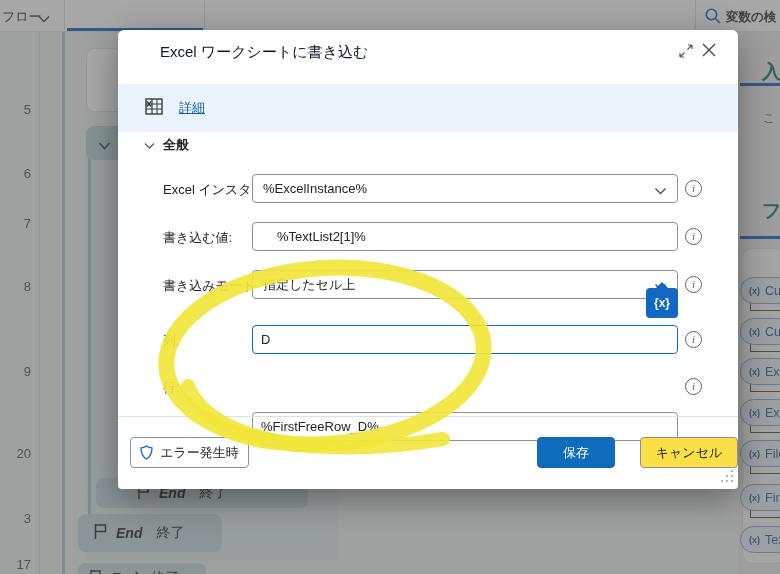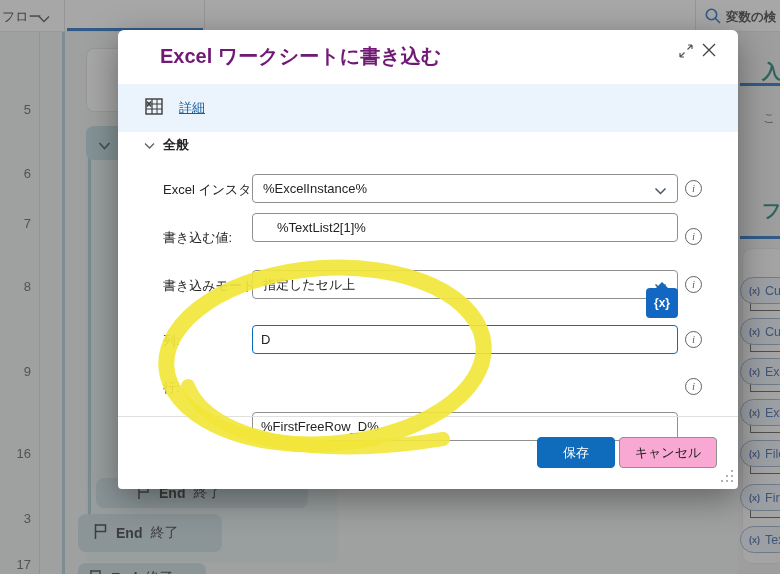--- a/index.html
+++ b/index.html
@@ -28,21 +28,21 @@
   #loop-container { left:86px; top:126px; width:252px; height:436px; background:#e2eced;
     border-radius:8px; z-index:1; }
   #action-card { left:86px; top:48px; width:252px; height:64px; background:#ffffff;
     border:1px solid #e0e0e0; border-radius:8px; z-index:1; }
   #loop-header { left:86px; top:126px; width:252px; height:34px; background:#b9d6da;
     border-radius:8px; z-index:2; }
   #loop-header-chevron { position:absolute; left:12px; top:11px; }
 
   .end-block { background:#c6dbde; border-radius:8px; z-index:2; display:flex;
     align-items:center; color:#2b2b2b; font-size:14px; overflow:hidden; white-space:nowrap; }
-  .end-name { font-weight:700; margin-right:8px; }
+  .end-name { font-weight:700; margin-right:14px;font-style:italic; }
   .flag-icon { flex:0 0 auto; margin:0 8px 0 14px; }
 
   
   #right-panel { left:738px; top:32px; width:42px; height:542px; background:#ededed; z-index:1; overflow:hidden; }
   .rp-header { position:absolute; left:4px; font-size:19px; font-weight:700; color:#0f766e; white-space:nowrap;margin-left:20px; }
   .rp-underline { position:absolute; left:2px; width:44px; height:3px; background:#1266c1; }
   #rp-hint { position:absolute; left:25px; top:78px; font-size:12px; color:#555; white-space:nowrap; }
   #pills-card { position:absolute; left:4px; top:216px; width:44px; height:316px;
     background:#f8f8f8; border:1px solid #e0e0e0; border-radius:10px; }
   .var-pill { position:absolute; left:2px; width:52px; height:27px; background:#e9eef6;
@@ -52,21 +52,21 @@
   .var-pill .vlabel { font-size:12.5px; color:#2c5c9e; }
   .pill-shadow { position:absolute; left:12px; width:34px; height:8px;
     border:1.5px solid #4f4f4f; border-top:none; z-index:1; }
 
   
   #overlay { left:0; top:0; width:780px; height:574px; background:rgba(80,80,80,0.5); z-index:5; }
 
   
   #dialog { left:118px; top:30px; width:620px; height:459px; background:#ffffff;
     border-radius:6px 6px 4px 4px; box-shadow:0 10px 34px rgba(0,0,0,0.38); z-index:10; }
-  #dlg-title { position:absolute; left:42px; top:13px; font-size:20px; font-weight:700; color:#701a75; }
+  #dlg-title { position:absolute; left:42px; top:13px; font-size:15px; font-weight:400; color:#0f172a; }
   #dlg-expand { position:absolute; left:561px; top:14px; width:20px; height:20px; cursor:pointer; }
   #dlg-close { position:absolute; left:584px; top:13px; width:22px; height:22px; cursor:pointer; }
   #dlg-infobar { position:absolute; left:0; top:54px; width:620px; height:48px; background:#ebf3fc;
     display:flex; align-items:center; padding-left:27px; font-size:13px; color:#242424; }
   #dlg-infobar .excel-icon { margin-right:10px; }
   #dlg-details-link { color:#115ea3; text-decoration:underline; margin-left:6px; cursor:pointer; }
   #section-general { position:absolute; left:26px; top:106px; display:flex; align-items:center;
     font-size:13px; font-weight:700; color:#242424; cursor:pointer; }
   #section-general svg { margin-right:8px; }
 
@@ -88,21 +88,21 @@
     border-left:6px solid transparent; border-right:6px solid transparent;
     border-bottom:6px solid #1267c2; }
 
   #dlg-footer-divider { position:absolute; left:0; top:386px; width:620px; height:1px; background:#e0e0e0; }
   .dlg-btn { position:absolute; top:407px; height:31px; border-radius:4px; font-size:13px;
     display:flex; align-items:center; justify-content:center; cursor:pointer;
     font-family:"Liberation Sans","DejaVu Sans",sans-serif; }
   #btn-error { left:12px; width:119px; background:#fff; border:1px solid #8f8f8f; color:#242424; }
   #btn-error svg { margin-right:7px; }
   #btn-save { left:419px; width:78px; background:#0f6cbd; border:1px solid #0f6cbd; color:#fff; }
-  #btn-cancel { left:501px; width:98px; background:#f9a8d4; border:1px solid #8f8f8f; color:#242424; }
+  #btn-cancel { left:522px; width:98px; background:#fde047; border:1px solid #8f8f8f; color:#242424; }
   #resize-grip { position:absolute; left:603px; top:440px; width:13px; height:13px; }
   #resize-grip i { position:absolute; width:2px; height:2px; background:#9a9a9a; border-radius:50%; }
 
   
   #annotation { left:0; top:0; width:780px; height:574px; z-index:20; pointer-events:none; }
 </style>
 </head>
 <body>
 
 <div id="stage">
@@ -126,21 +126,21 @@
       <span id="var-search-text">変数の検</span>
     </div>
   </div>
 
   <div id="gutter" class="abs">
     <span class="line-no" style="top:70px">5</span>
     <span class="line-no" style="top:134px">6</span>
     <span class="line-no" style="top:184px">7</span>
     <span class="line-no" style="top:247px">8</span>
     <span class="line-no" style="top:332px">9</span>
-    <span class="line-no" style="top:414px">16</span>
+    <span class="line-no" style="top:414px">20</span>
     <span class="line-no" style="top:479px">3</span>
     <span class="line-no" style="top:525px">17</span>
   </div>
 
   <div id="indent-guide" class="abs"></div>
   <div id="loop-container" class="abs"></div>
   <div id="loop-guide" class="abs"></div>
   <div id="action-card" class="abs"></div>
   <div id="loop-header" class="abs">
     <span id="loop-header-chevron">
@@ -271,21 +271,21 @@
       <span>%ExcelInstance%</span>
       <span class="combo-chevron">
         <svg width="13" height="10" viewBox="0 0 13 10">
             <path d="M1.5 2.5 L6.5 7.5 L11.5 2.5" fill="none" stroke="#4a5568" stroke-width="1.5"></path>
           </svg>
       </span>
     </div>
     <span class="info-icon" style="top:150px">i</span>
 
     <span class="f-label" style="top:199px">書き込む値:</span>
-    <input class="f-input" style="top: 183px; padding-left: 24px;" value="%TextList2[1]%">
+    <input class="f-input" style="top: 192px; padding-left: 24px;" value="%TextList2[1]%">
     <span class="info-icon" style="top:198px">i</span>
 
     <span class="f-label" style="top:247px">書き込みモード:</span>
     <div class="f-combo" style="top:240px">
       <span>指定したセル上</span>
       <span class="combo-chevron">
         <svg width="13" height="10" viewBox="0 0 13 10">
             <path d="M1.5 2.5 L6.5 7.5 L11.5 2.5" fill="none" stroke="#4a5568" stroke-width="1.5"></path>
           </svg>
       </span>
@@ -297,20 +297,26 @@
     <span class="f-label" style="top:302px">列:</span>
     <input class="f-input focused" style="top: 295px;" value="D">
     <span class="info-icon" style="top:301px">i</span>
 
     <span class="f-label" style="top:349px">行:</span>
     <input class="f-input" style="top: 342px; margin-top: 40px;" value="%FirstFreeRow_D%">
     <span class="info-icon" style="top:348px">i</span>
 
     <div id="dlg-footer-divider"></div>
 
+    <div id="btn-error" class="dlg-btn">
+      <svg width="13" height="15" viewBox="0 0 13 15">
+          <path d="M6.5 1 C8 2.2 10.5 2.8 12 2.8 C12 8 10.5 11.8 6.5 14 C2.5 11.8 1 8 1 2.8 C2.5 2.8 5 2.2 6.5 1 Z" fill="none" stroke="#0f6cbd" stroke-width="1.3"></path>
+        </svg>
+      <span>エラー発生時</span>
+    </div>
     <div id="btn-save" class="dlg-btn">保存</div>
     <div id="btn-cancel" class="dlg-btn">キャンセル</div>
 
     <div id="resize-grip">
       <i style="left:10px;top:0"></i>
         <i style="left:10px;top:5px"></i>
         <i style="left:5px;top:5px"></i>
       <i style="left:10px;top:10px"></i>
         <i style="left:5px;top:10px"></i>
         <i style="left:0;top:10px"></i>

